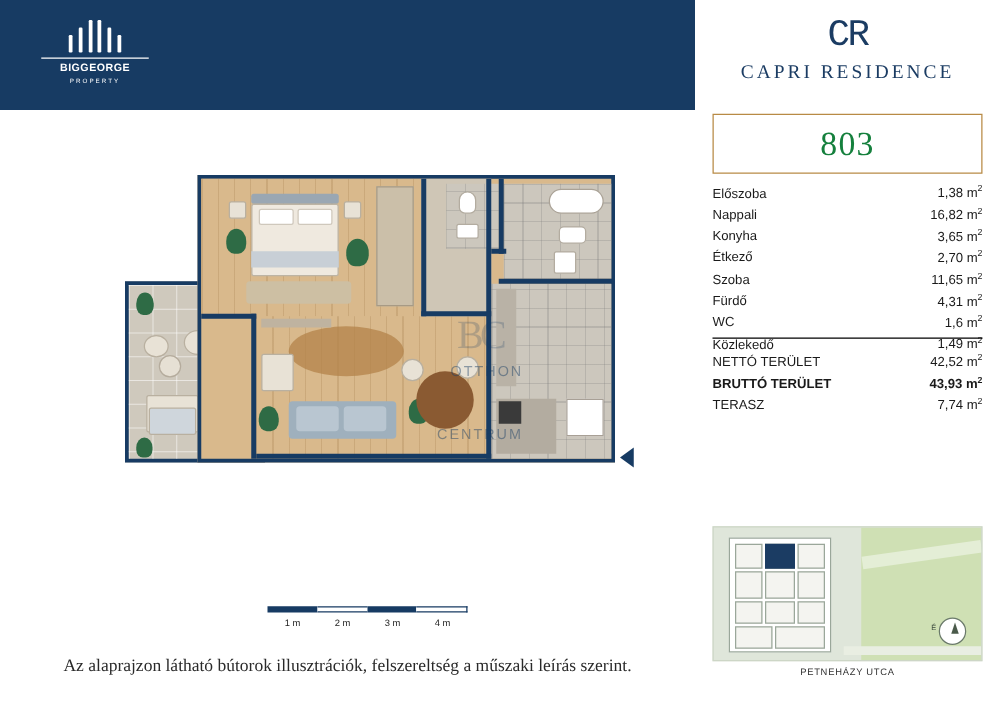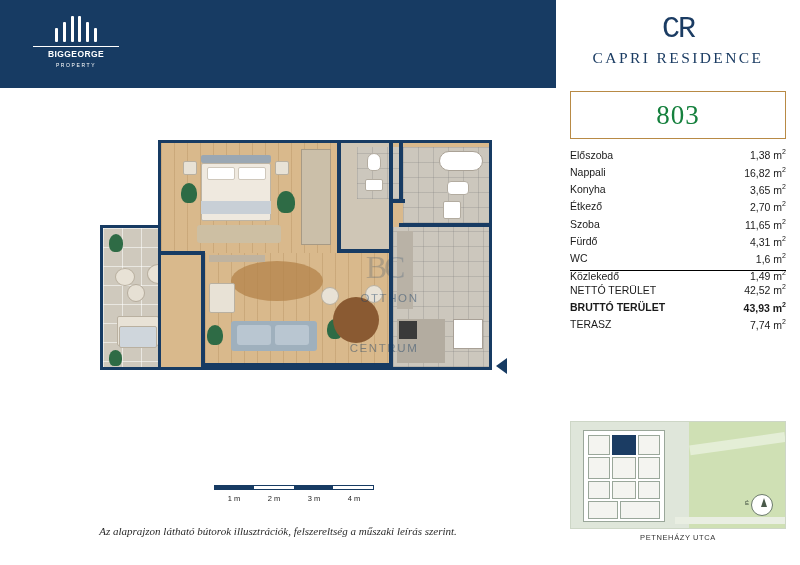--- a/index.html
+++ b/index.html
@@ -361,22 +361,21 @@
     color: #222;
     text-align: center;
   }
 
   .disclaimer {
     position: absolute;
     top: 435px; left: 0;
     width: 556px;
     text-align: center;
     font-family: "Liberation Serif", serif;
-    font-style: italic;
-    font-size: 11px;
+    font-size: 14px;
     color: #2a2a2a;
     line-height: 1.55;
   }
 </style>
 </head>
 <body>
 
 <div class="header">
   <div class="header-left">
     <div class="logo-box">

